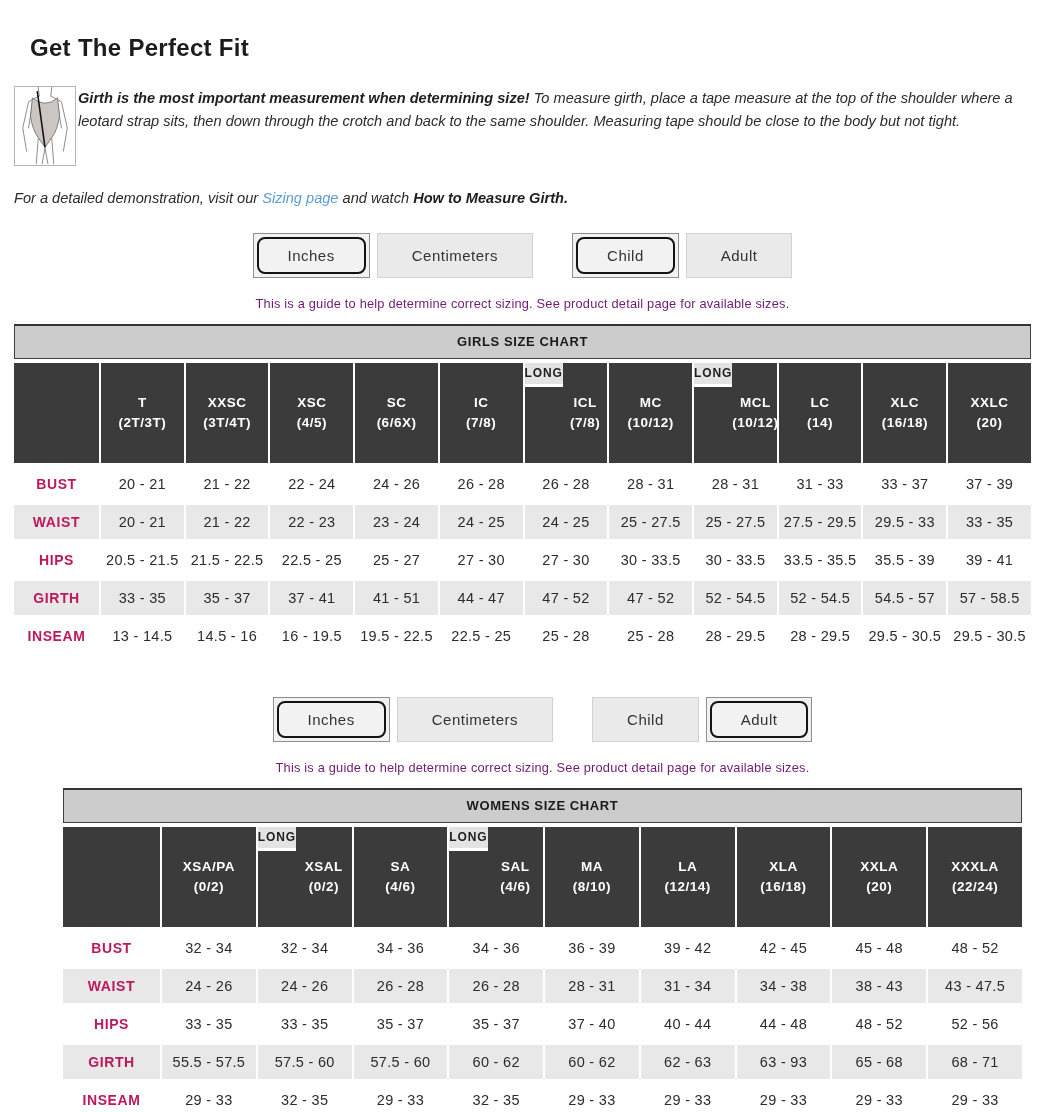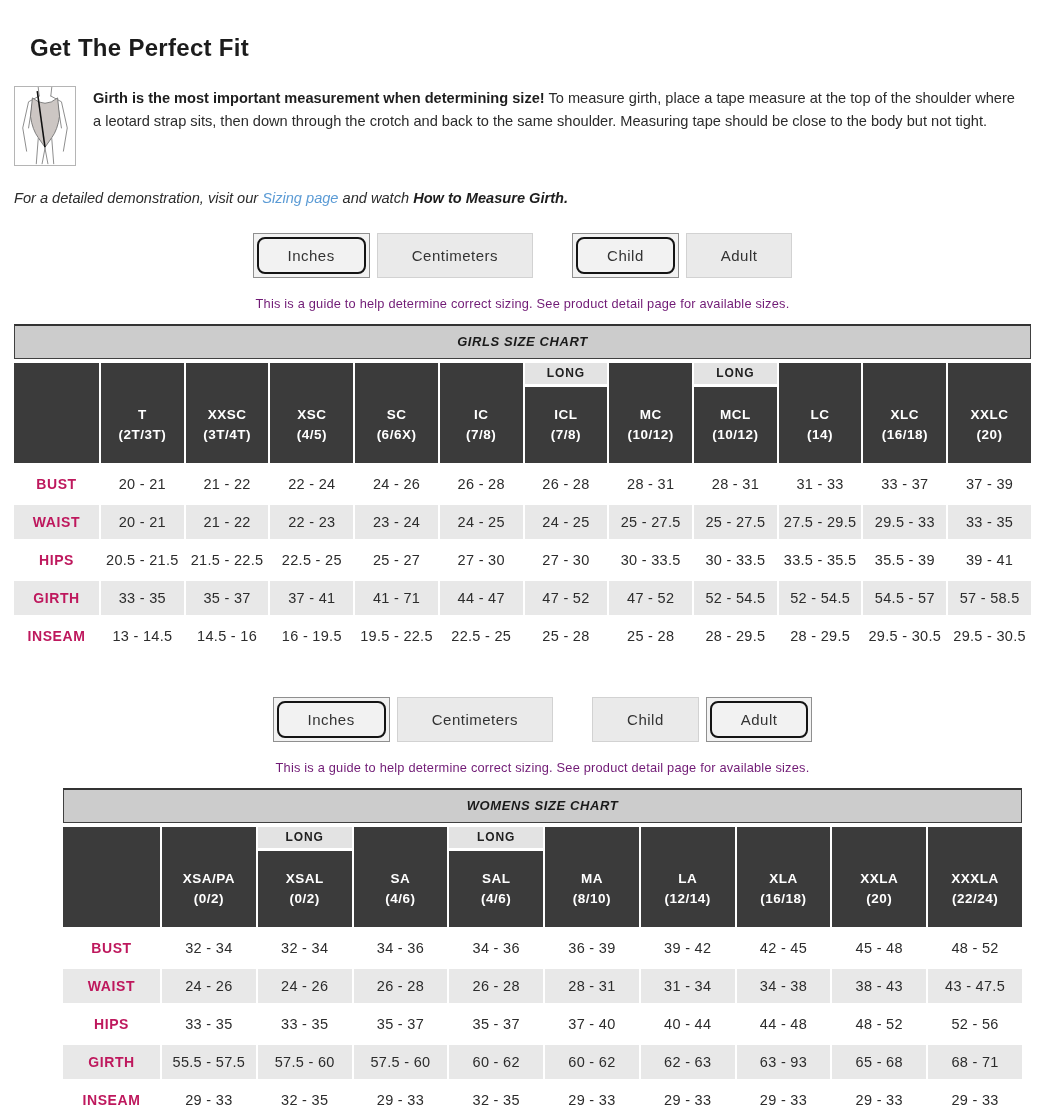--- a/index.html
+++ b/index.html
@@ -13,22 +13,23 @@
   .page-title{
     font-size:24px;
     font-weight:600;
     letter-spacing:.3px;
     color:#1c1c1c;
     margin:34px 0 0 30px;
   }
   .intro-row{
     display:flex;
     align-items:flex-start;
-    gap:17px;
+    gap:2px;
     margin:24px 14px 0 14px;
+    font-style:italic;
   }
   .figure-box{
     flex:0 0 auto;
     width:62px;height:80px;
     border:1px solid #b5b5b5;
     box-sizing:border-box;
     background:#fff;
   }
   .intro-text{
     margin:1px 0 0 0;
@@ -89,34 +90,33 @@
     background:#cccccc;
     border:1px solid #404040;
     border-top:2px solid #333;
     box-sizing:border-box;
     text-align:center;
     font-weight:700;
     font-size:13px;
     letter-spacing:.6px;
     color:#1a1a1a;
     padding:8px 0 9px 0;
-    font-style:italic;
   }
   table.size-table{
     border-collapse:separate;
     border-spacing:2px 4px;
     table-layout:fixed;
     width:calc(100% + 4px);
     margin:0 -2px;
   }
   table.size-table th,table.size-table td{padding:0;}
   col.label-col{width:85px;}
   .section-womens col.label-col{width:97px;}
   .head-cell{background:#3b3b3b;height:100px;vertical-align:top;}
-  .hcell{display:flex;flex-direction:column;height:100px;}
+  .hcell{display:flex;height:100px;}
   .long-badge{
     height:21px;line-height:21px;
     background:#e3e3e3;color:#202020;
     font-size:12px;font-weight:700;letter-spacing:.9px;
     text-align:center;
     border-bottom:3px solid #ffffff;
   }
   .badge-spacer{height:24px;}
   .hlabel{
     flex:1;
@@ -337,21 +337,21 @@
             <td>30 - 33.5</td>
             <td>33.5 - 35.5</td>
             <td>35.5 - 39</td>
             <td>39 - 41</td>
           </tr>
           <tr class="zebra">
             <th class="row-label">GIRTH</th>
             <td>33 - 35</td>
             <td>35 - 37</td>
             <td>37 - 41</td>
-            <td>41 - 71</td>
+            <td>41 - 51</td>
             <td>44 - 47</td>
             <td>47 - 52</td>
             <td>47 - 52</td>
             <td>52 - 54.5</td>
             <td>52 - 54.5</td>
             <td>54.5 - 57</td>
             <td>57 - 58.5</td>
           </tr>
           <tr>
             <th class="row-label">INSEAM</th>

